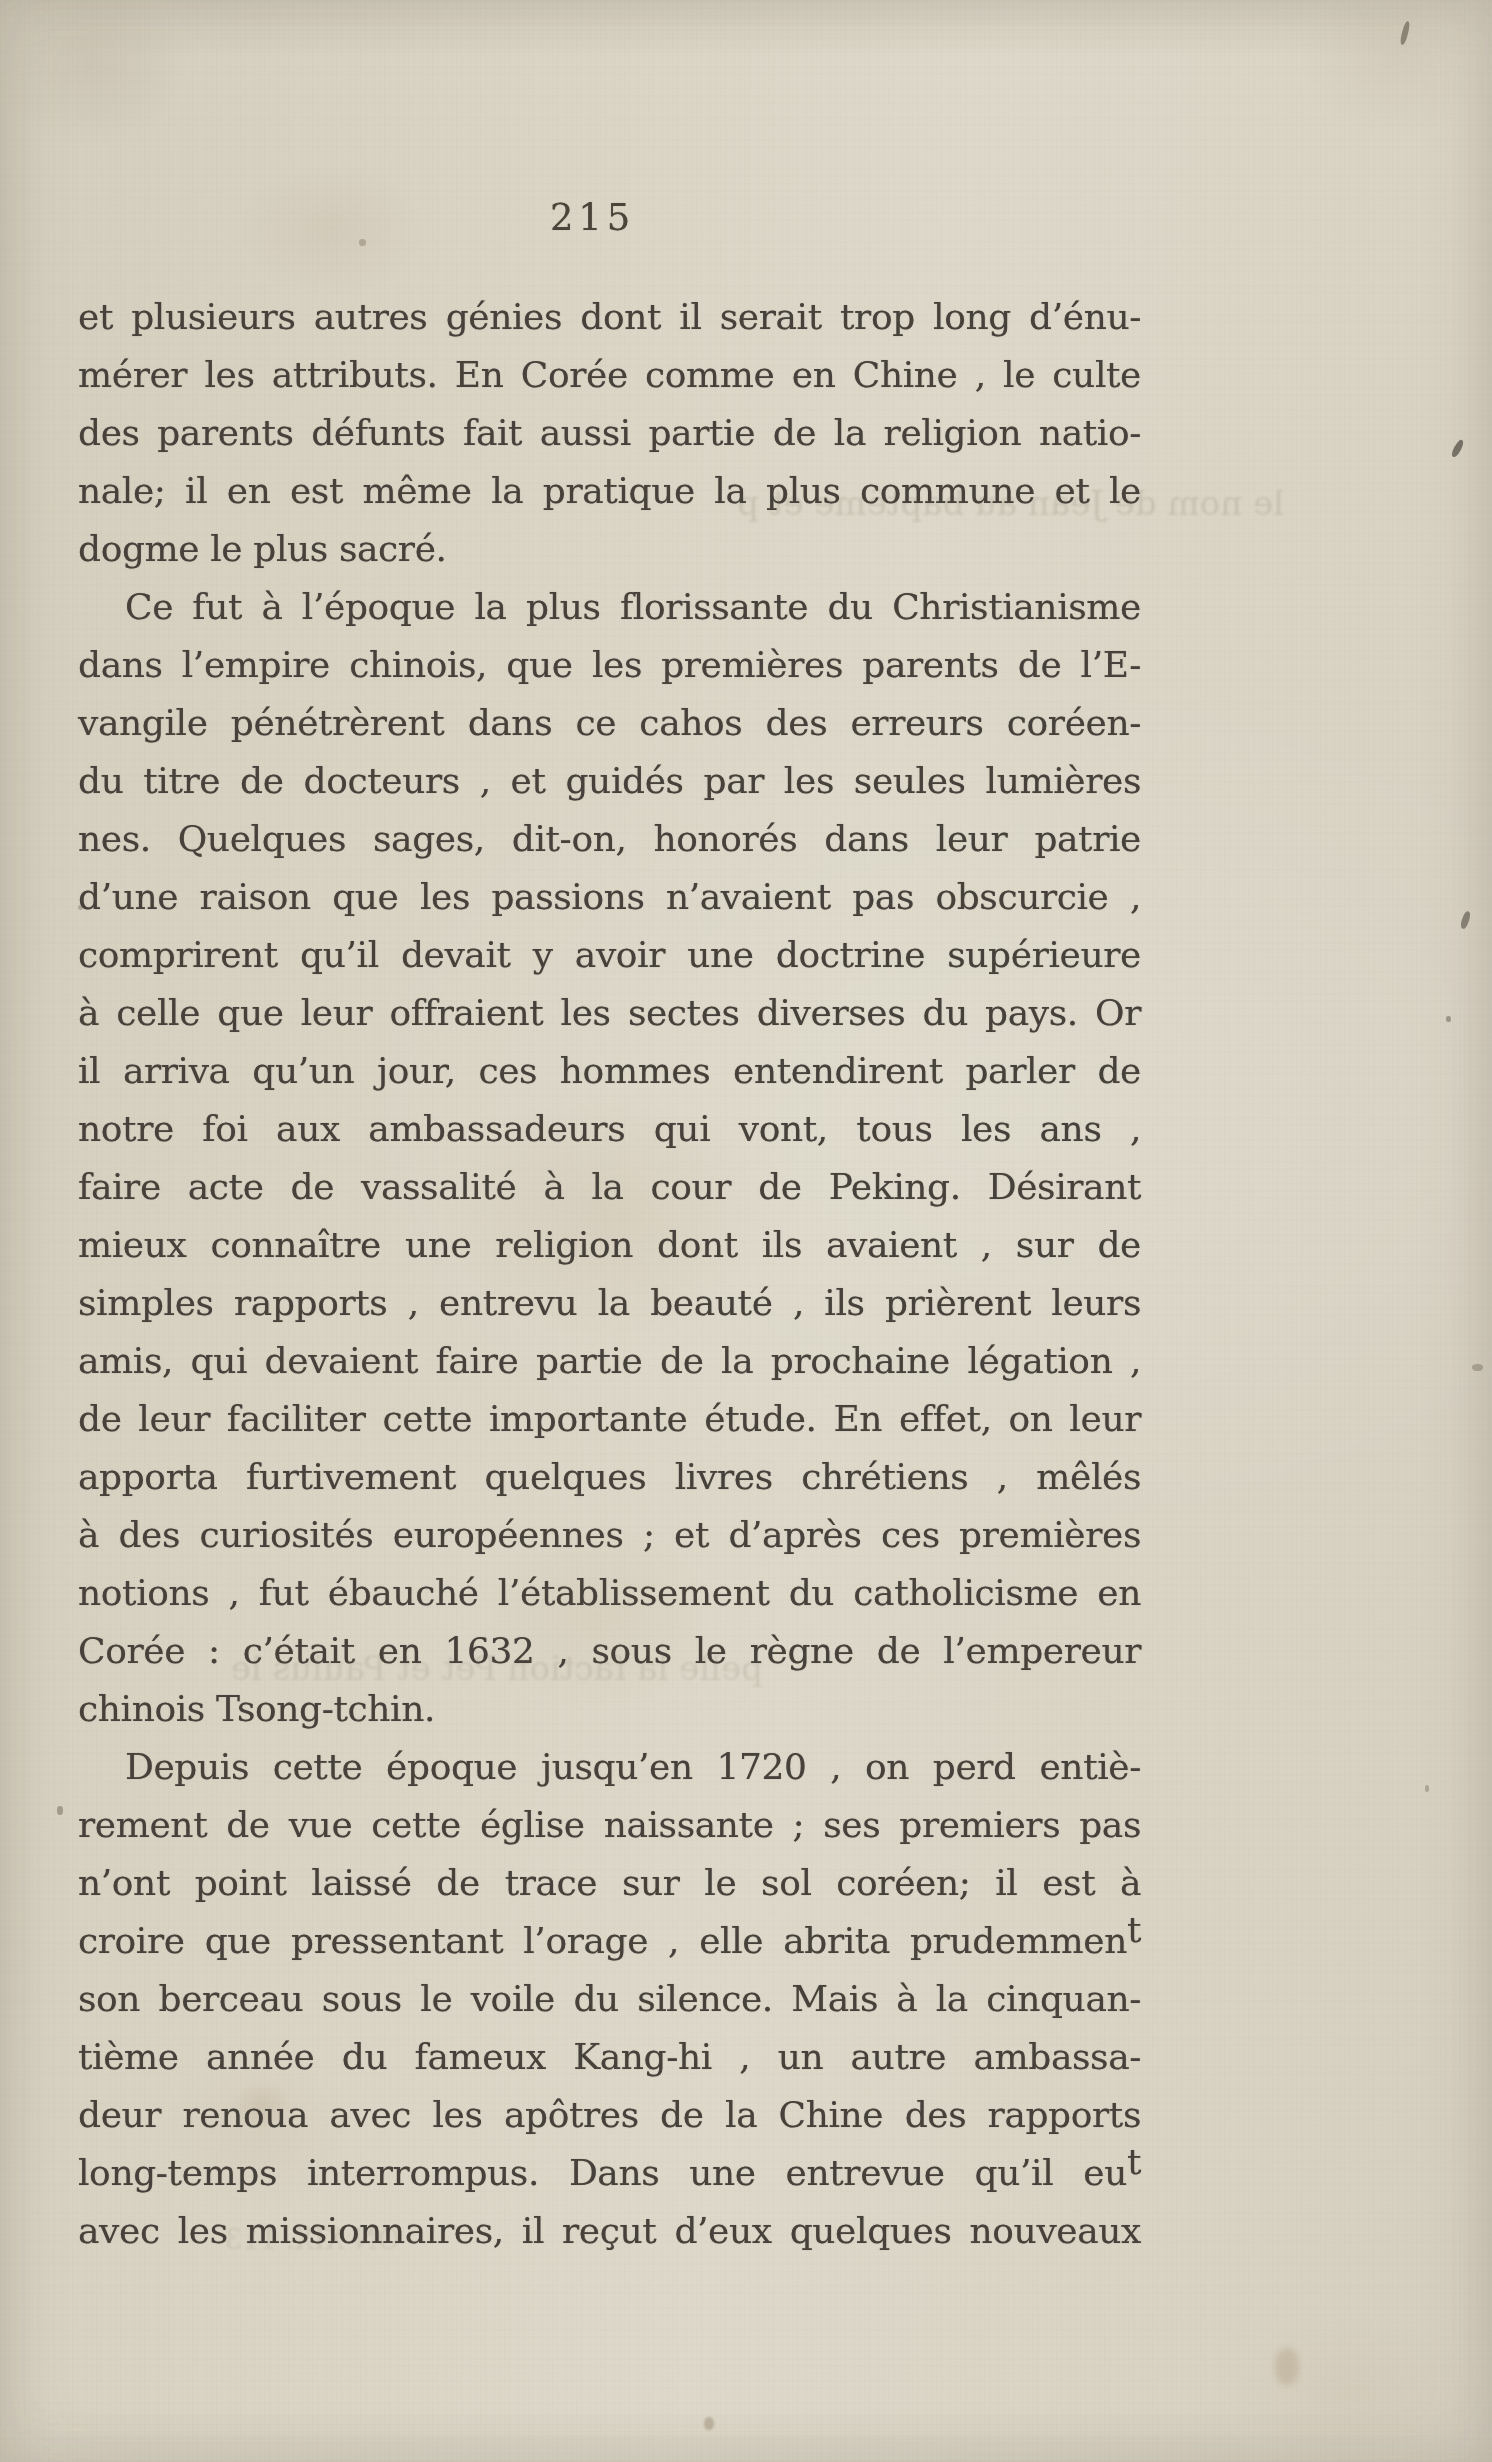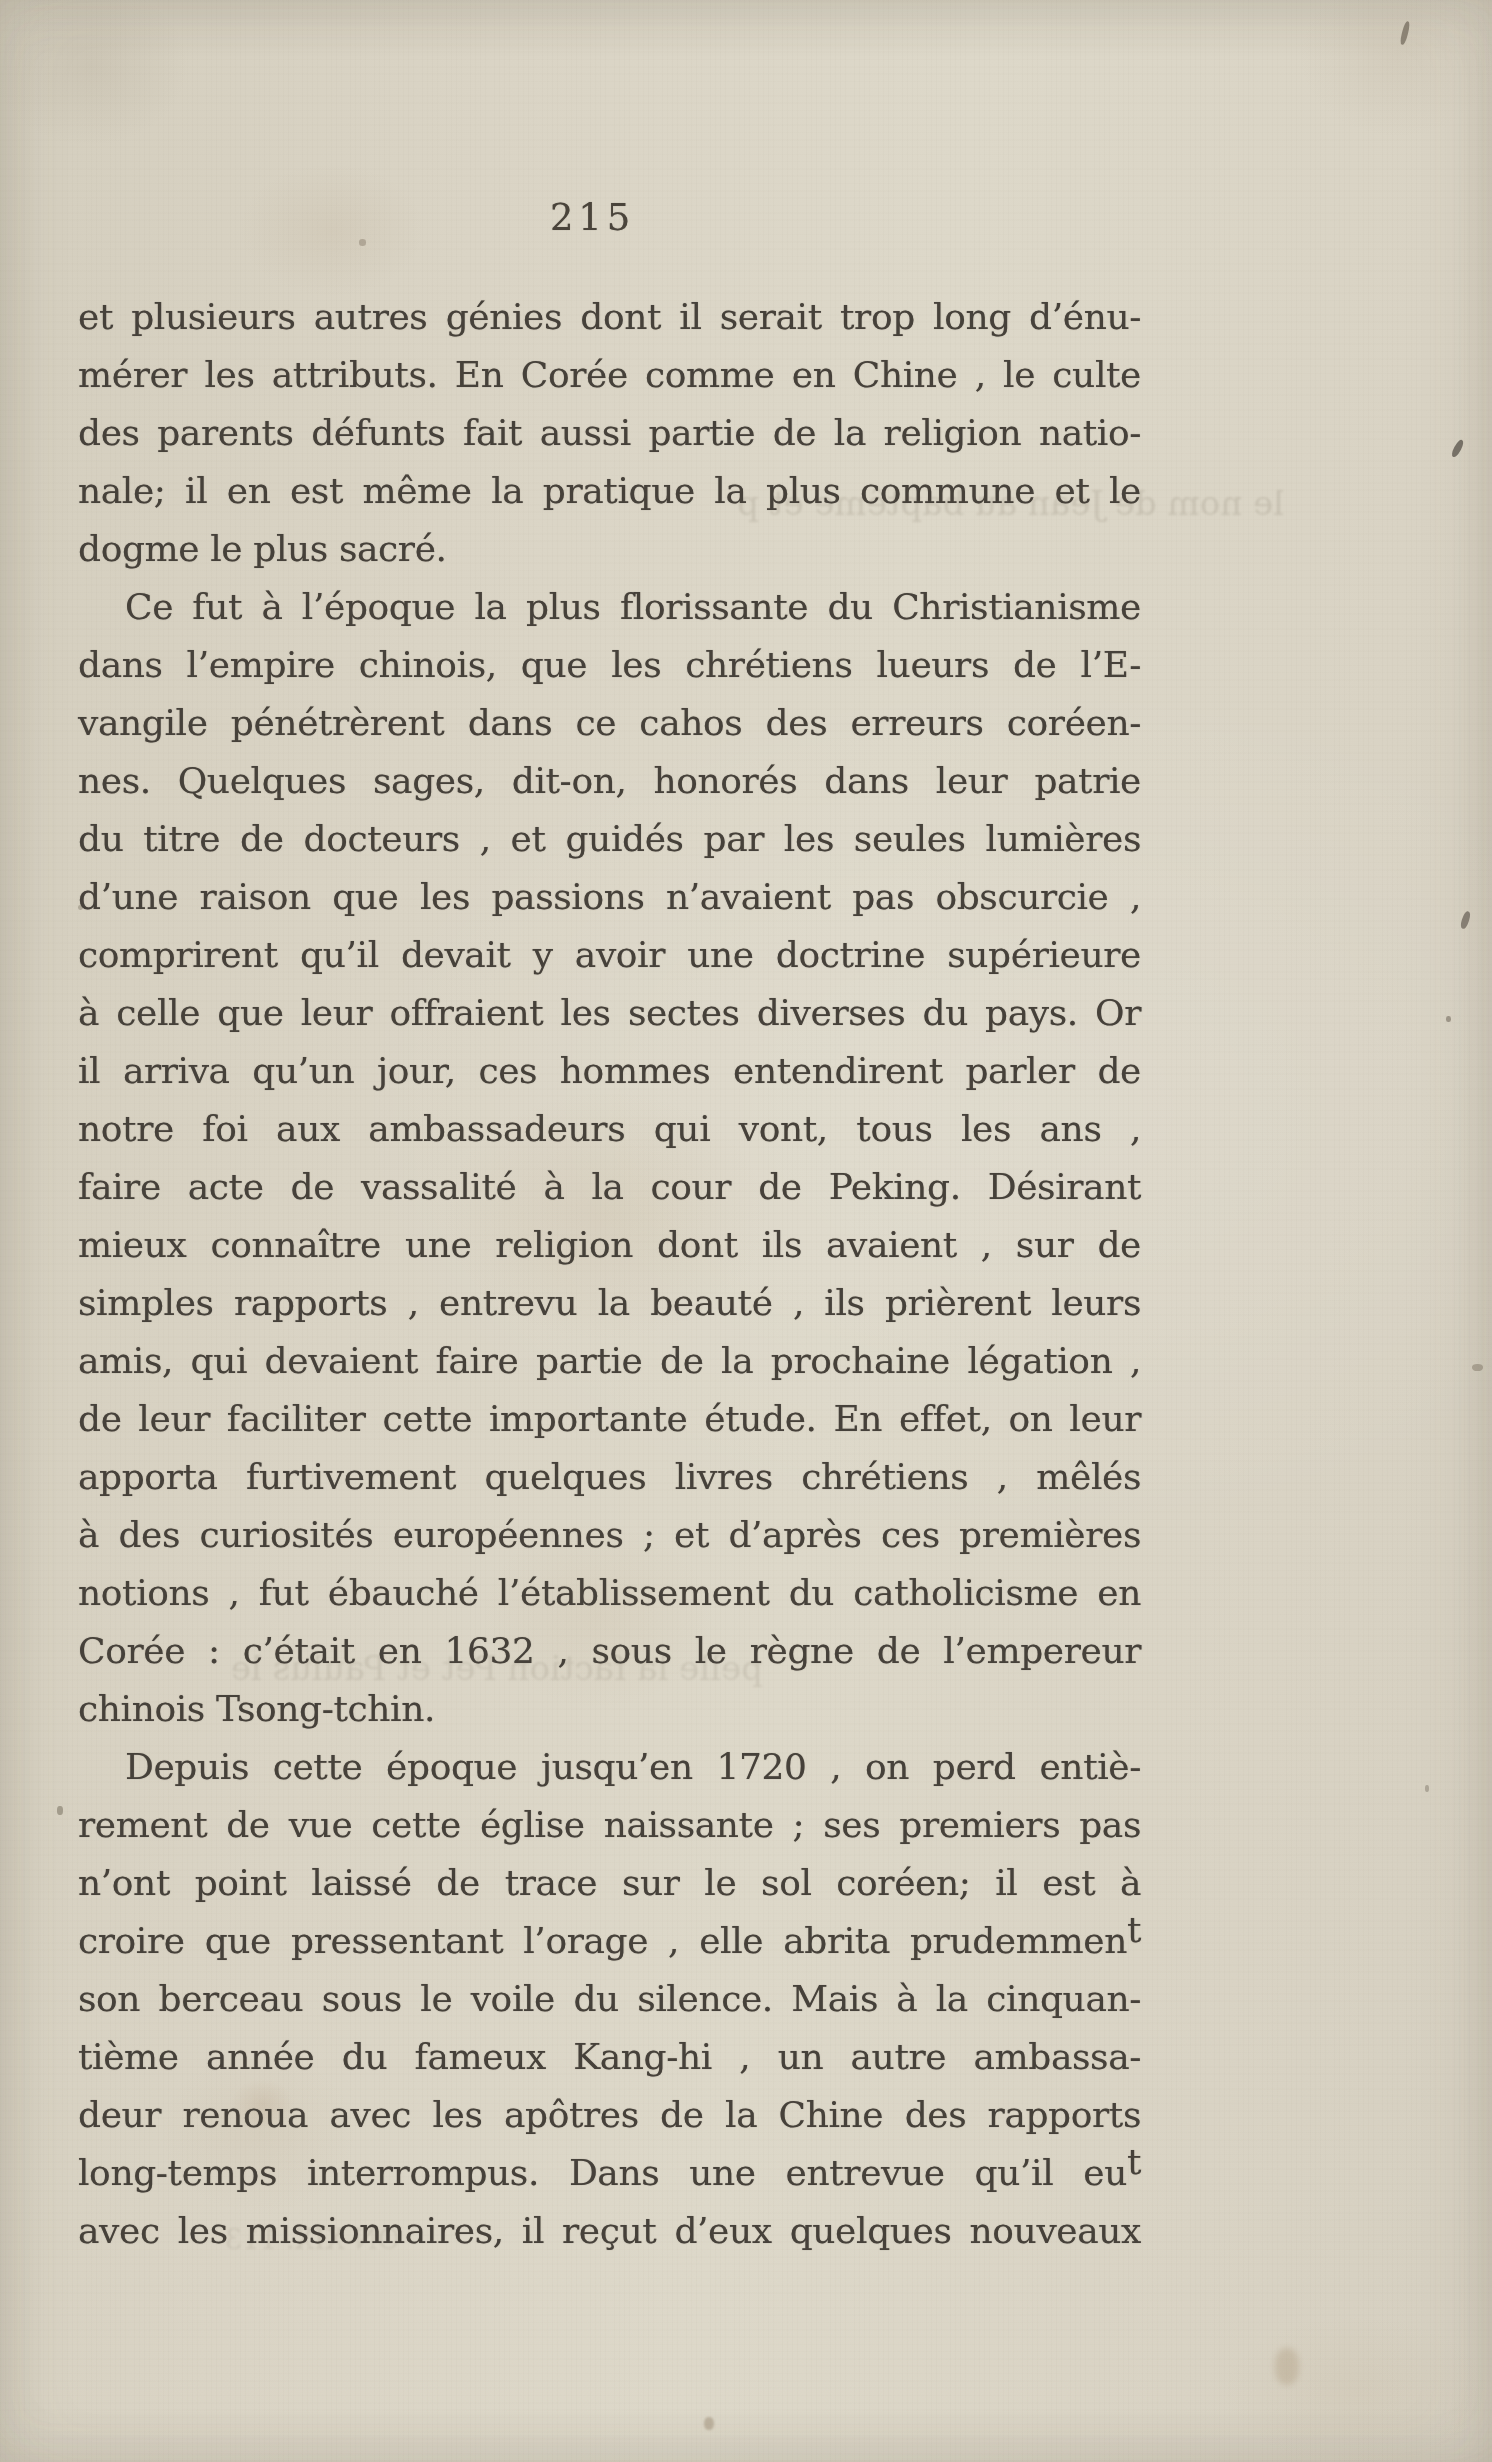--- a/index.html
+++ b/index.html
@@ -87,24 +87,24 @@
 
   <div class="pagenum">215</div>
 
   <div class="textblock" id="textblock">
       <div class="line"><span>et plusieurs autres génies dont il serait trop long d’énu-</span></div>
       <div class="line"><span>mérer les attributs. En Corée comme en Chine , le culte</span></div>
       <div class="line"><span>des parents défunts fait aussi partie de la religion natio-</span></div>
       <div class="line"><span>nale; il en est même la pratique la plus commune et le</span></div>
       <div class="line end"><span>dogme le plus sacré.</span></div>
       <div class="line indent"><span>Ce fut à l’époque la plus florissante du Christianisme</span></div>
-      <div class="line"><span>dans l’empire chinois, que les chrétiens lueurs de l’E-</span></div>
+      <div class="line"><span>dans l’empire chinois, que les premières parents de l’E-</span></div>
       <div class="line"><span>vangile pénétrèrent dans ce cahos des erreurs coréen-</span></div>
+      <div class="line"><span>du titre de docteurs , et guidés par les seules lumières</span></div>
       <div class="line"><span>nes. Quelques sages, dit-on, honorés dans leur patrie</span></div>
-      <div class="line"><span>du titre de docteurs , et guidés par les seules lumières</span></div>
       <div class="line"><span>d’une raison que les passions n’avaient pas obscurcie ,</span></div>
       <div class="line"><span>comprirent qu’il devait y avoir une doctrine supérieure</span></div>
       <div class="line"><span>à celle que leur offraient les sectes diverses du pays. Or</span></div>
       <div class="line"><span>il arriva qu’un jour, ces hommes entendirent parler de</span></div>
       <div class="line"><span>notre foi aux ambassadeurs qui vont, tous les ans ,</span></div>
       <div class="line"><span>faire acte de vassalité à la cour de Peking. Désirant</span></div>
       <div class="line"><span>mieux connaître une religion dont ils avaient , sur de</span></div>
       <div class="line"><span>simples rapports , entrevu la beauté , ils prièrent leurs</span></div>
       <div class="line"><span>amis, qui devaient faire partie de la prochaine légation ,</span></div>
       <div class="line"><span>de leur faciliter cette importante étude. En effet, on leur</span></div>

